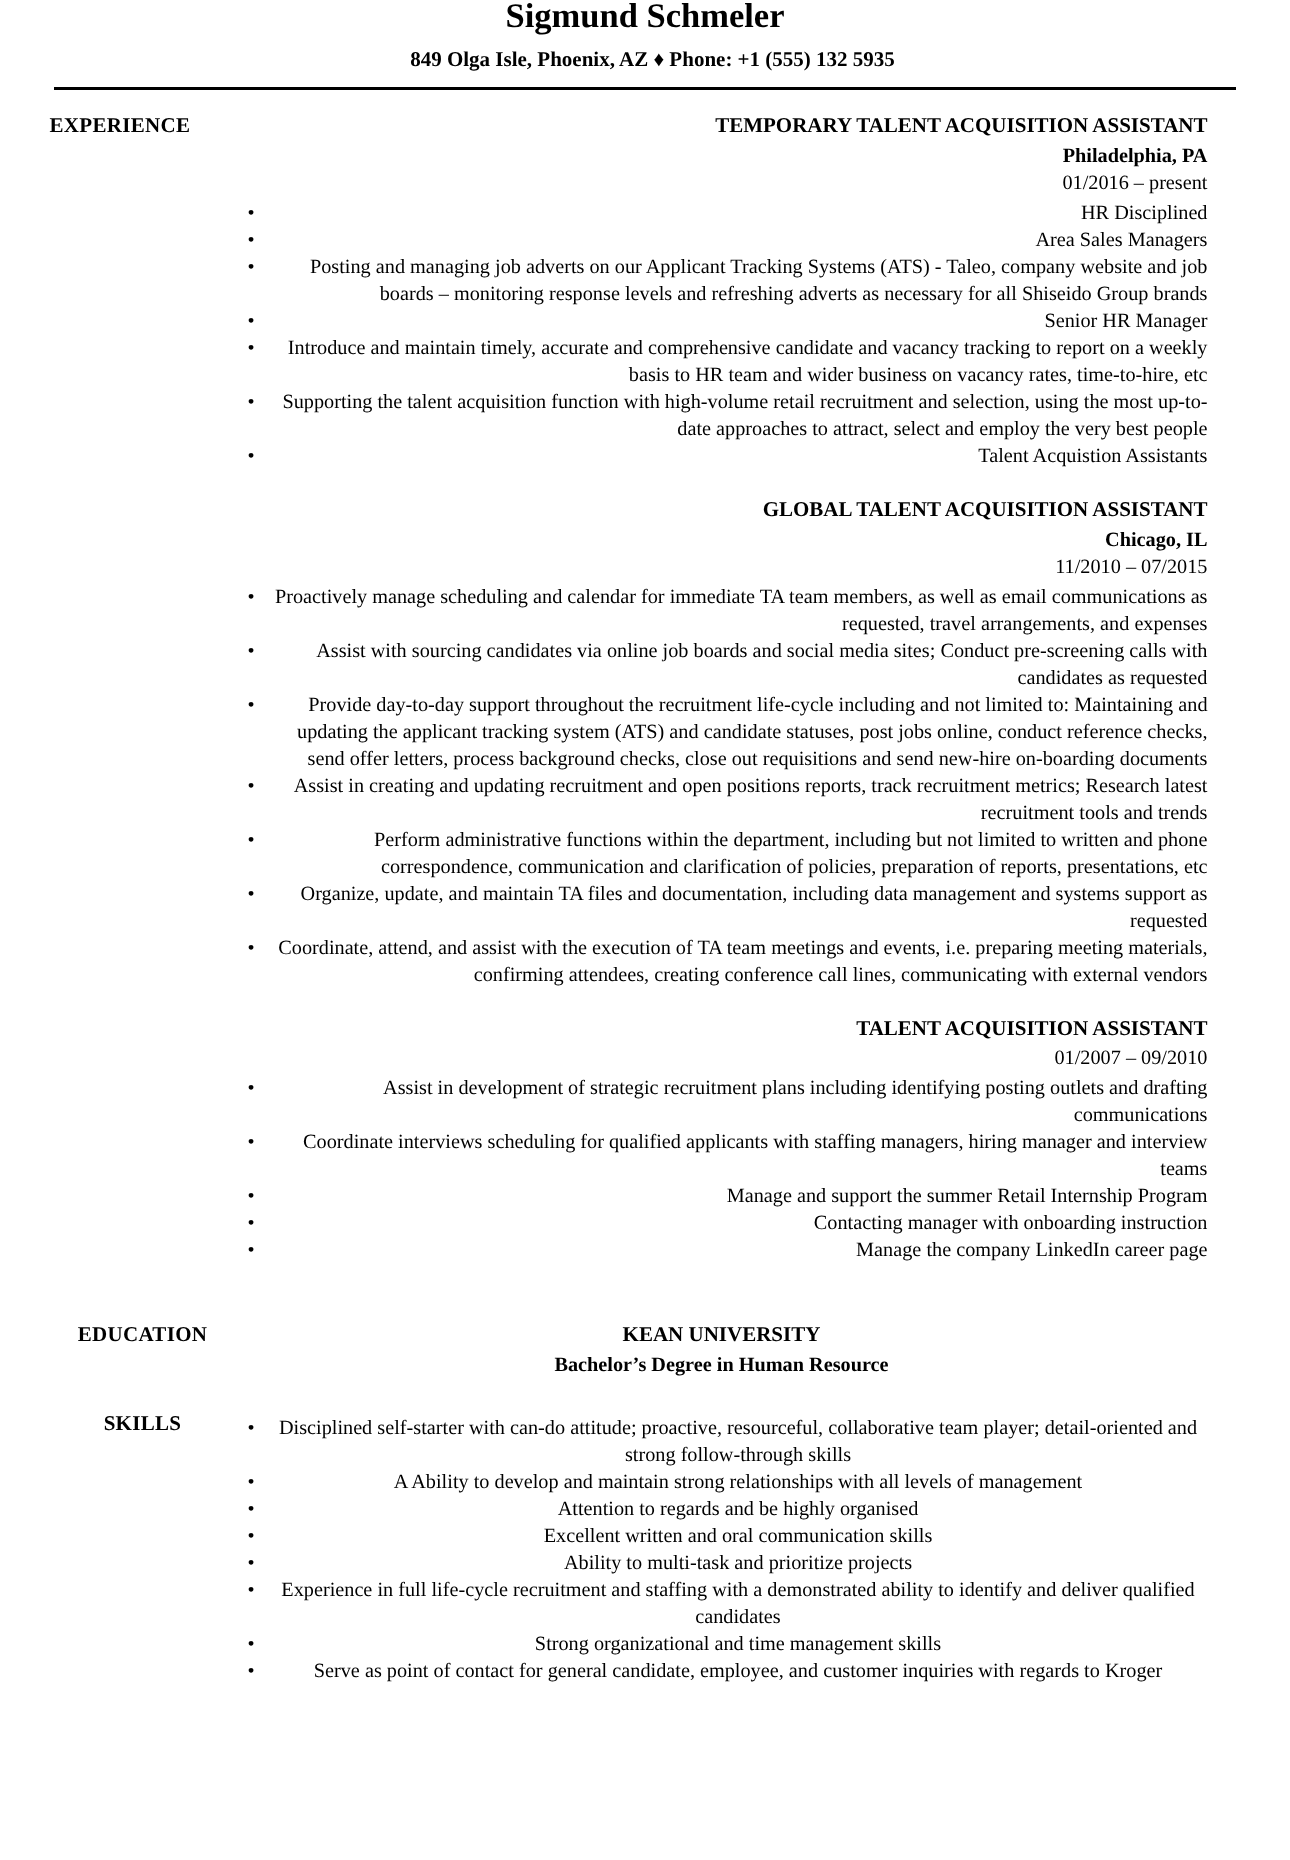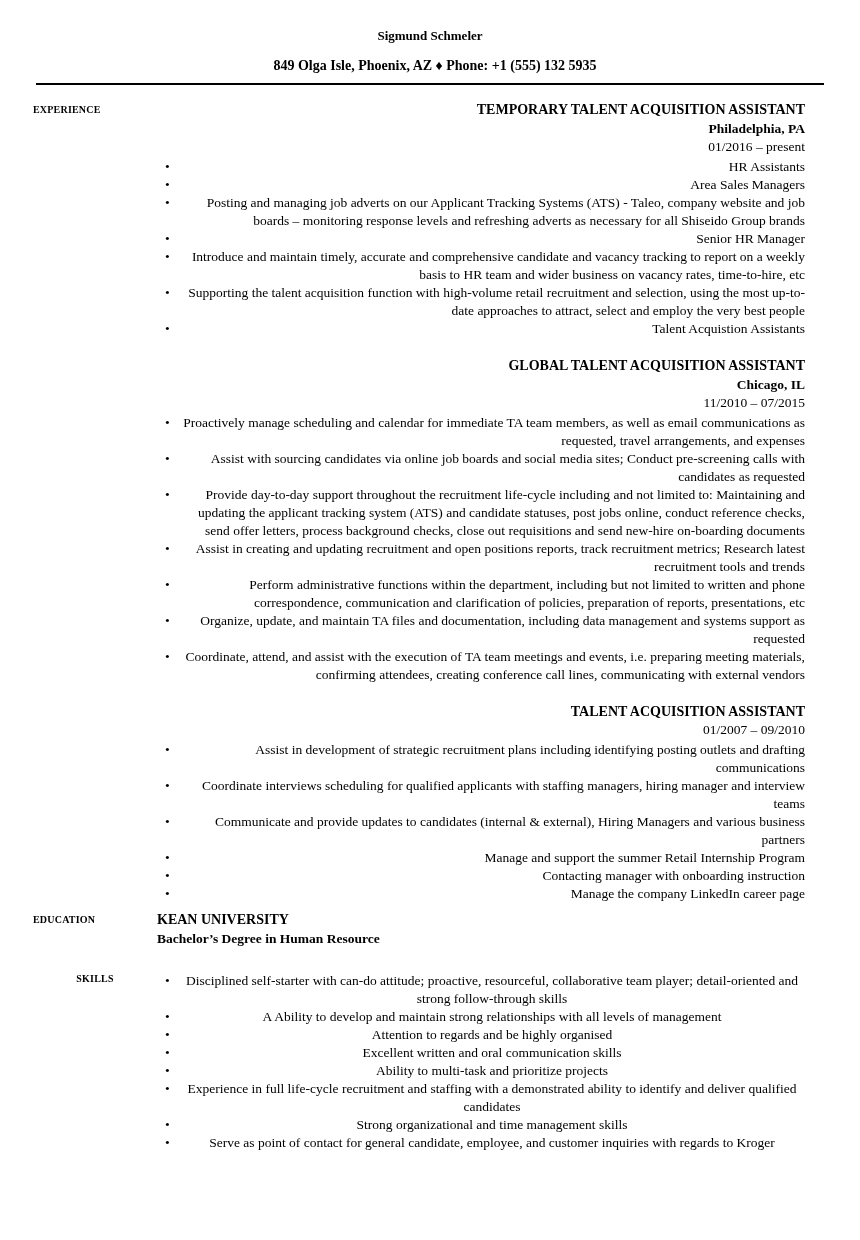--- a/index.html
+++ b/index.html
@@ -9,29 +9,29 @@
     height: 1240px;
     background: #ffffff;
     color: #000;
     font-family: "Liberation Serif", serif;
     font-size: 13.5px;
     line-height: 18px;
     overflow: hidden;
     box-sizing: border-box;
   }
   .header { text-align: center; }
-  .name { padding-top: 25px; font-size: 13px; font-weight: bold; line-height: 22px; }
+  .name { font-size: 23px; font-weight: bold; line-height: 22px; }
   .contact { margin-top: 10px; font-size: 14px; font-weight: bold; padding-left: 10px; }
   .rule { border: none; border-top: 2.5px solid #000; margin: 8px 36px 0 36px; }
 
   .content { padding: 16px 55px 0 33px; }
 
   .section { display: grid; grid-template-columns: 124px 1fr; }
-  .section-label { font-weight: bold; font-size: 10px; letter-spacing: 0.2px; }
-  .section-edu { margin-top: 8px; }
+  .section-label { font-weight: bold; font-size: 14px; letter-spacing: 0.2px; }
+  .section-edu { margin-top: 40px; text-align: center; }
   .section-skills { margin-top: 22px; text-align: center; }
 
   .job { margin-bottom: 19px; text-align: right; }
   .job:last-child { margin-bottom: 0; }
   .job-title { font-weight: bold; font-size: 14px; }
   .job-location { font-weight: bold; margin-top: 1px; }
   .job-dates { }
 
   ul.bullets { list-style: none; margin: 2px 0 0 0; padding: 0 0 0 22px; }
   ul.bullets li { position: relative; }
@@ -60,21 +60,21 @@
 
     <div class="section">
       <div class="section-label">EXPERIENCE</div>
       <div>
 
         <div class="job">
           <div class="job-title">TEMPORARY TALENT ACQUISITION ASSISTANT</div>
           <div class="job-location">Philadelphia, PA</div>
           <div class="job-dates">01/2016 – present</div>
           <ul class="bullets">
-            <li>HR Assistants</li>
+            <li>HR Disciplined</li>
             <li>Area Sales Managers</li>
             <li>Posting and managing job adverts on our Applicant Tracking Systems (ATS) - Taleo, company website and job boards – monitoring response levels and refreshing adverts as necessary for all Shiseido Group brands</li>
             <li>Senior HR Manager</li>
             <li>Introduce and maintain timely, accurate and comprehensive candidate and vacancy tracking to report on a weekly basis to HR team and wider business on vacancy rates, time-to-hire, etc</li>
             <li>Supporting the talent acquisition function with high-volume retail recruitment and selection, using the most up-to-date approaches to attract, select and employ the very best people</li>
             <li>Talent Acquistion Assistants</li>
           </ul>
         </div>
 
         <div class="job">
@@ -91,21 +91,20 @@
             <li>Coordinate, attend, and assist with the execution of TA team meetings and events, i.e. preparing meeting materials, confirming attendees, creating conference call lines, communicating with external vendors</li>
           </ul>
         </div>
 
         <div class="job">
           <div class="job-title">TALENT ACQUISITION ASSISTANT</div>
           <div class="job-dates">01/2007 – 09/2010</div>
           <ul class="bullets">
             <li>Assist in development of strategic recruitment plans including identifying posting outlets and drafting communications</li>
             <li>Coordinate interviews scheduling for qualified applicants with staffing managers, hiring manager and interview teams</li>
-            <li>Communicate and provide updates to candidates (internal &amp; external), Hiring Managers and various business partners</li>
             <li>Manage and support the summer Retail Internship Program</li>
             <li>Contacting manager with onboarding instruction</li>
             <li>Manage the company LinkedIn career page</li>
           </ul>
         </div>
 
       </div>
     </div>
 
     <div class="section section-edu">

